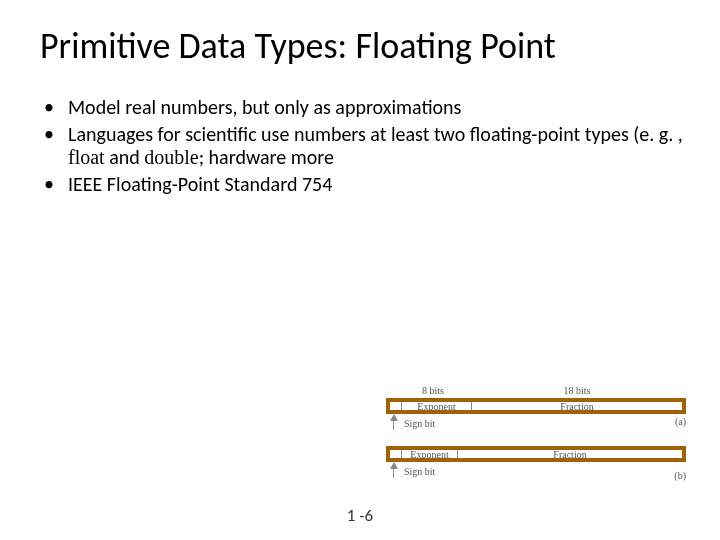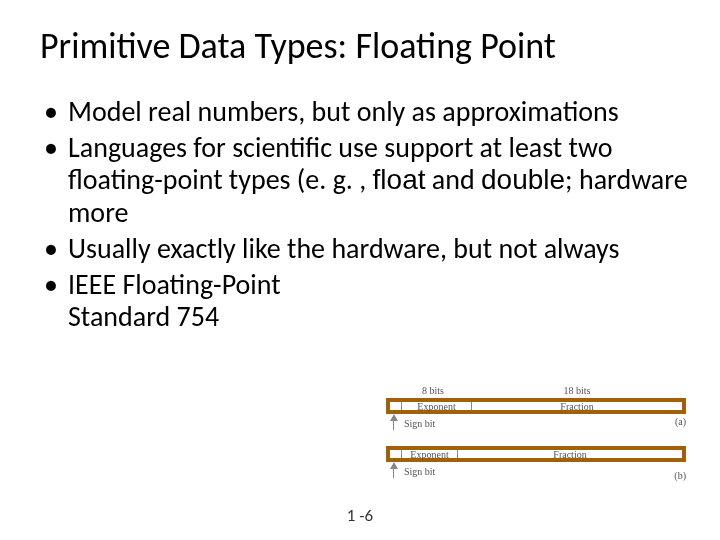--- a/index.html
+++ b/index.html
@@ -1,22 +1,22 @@
 <!DOCTYPE html>
 <html><head>
 <meta charset="utf-8">
 <style>
   * { margin: 0; padding: 0; box-sizing: border-box; }
   html, body { width: 720px; height: 540px; background: #fff; font-family: Calibri, "Segoe UI", Arial, sans-serif; color: #000; }
   .slide { position: relative; width: 720px; height: 540px; padding: 24px 32px 30px 40px; }
   .title { font-size: 36px; font-weight: 400; letter-spacing: 0px; margin-bottom: 28px; }
-  .bullets { list-style: none; font-size: 28px; line-height: 1.15; }
+  .bullets { list-style: none; font-size: 20px; line-height: 1.15; }
   .bullets li { position: relative; padding-left: 28px; margin-bottom: 4px; }
   .bullets li::before { content: "•"; position: absolute; left: 4px; top: 0; }
-  .mono { font-family: Liberation Sans, sans-serif; }
+  .mono { font-family: Liberation Serif, serif; }
   .figure { position: absolute; right: 34px; bottom: 46px; width: 300px; font-family: Liberation Serif, serif; font-size: 10px; color: #555; }
   .fp-block { position: relative; margin-bottom: 14px; }
   .fp-labels { display: flex; }
   .fp-cell-lbl { text-align: center; padding-bottom: 2px; }
   .fp-row { display: flex; border: 4px solid #a16207; height: 16px; }
   .fp-cell { border-right: 1px solid #888; display: flex; align-items: center; justify-content: center; }
   .fp-cell:last-child { border-right: none; }
   .sign-col { width: 12px; }
   .arrow-wrap { position: relative; height: 18px; }
   .arrow-up { position: absolute; left: 4px; top: 0; width: 0; height: 0; border-left: 4px solid transparent; border-right: 4px solid transparent; border-bottom: 7px solid #888; }
@@ -29,24 +29,21 @@
 <body>
 
 <div class="slide">
   <h1 class="title">Primitive Data Types: Floating Point</h1>
 
   <ul class="bullets">
     <li>
       <span>Model real numbers, but only as approximations</span>
     </li>
     <li>
-      <span>Languages for scientific use support at least two floating-point types (e. g. , </span><span class="mono">float</span><span> and </span><span class="mono">double</span><span>; hardware more</span>
-    </li>
-    <li>
-      <span>Usually exactly like the hardware, but not always</span>
+      <span>Languages for scientific use numbers at least two floating-point types (e. g. , </span><span class="mono">float</span><span> and </span><span class="mono">double</span><span>; hardware more</span>
     </li>
     <li style="max-width:300px;">
       <span>IEEE Floating-Point Standard 754</span>
     </li>
   </ul>
 
   <div class="figure">
 
     <div class="fp-block">
       <div class="fp-labels">

